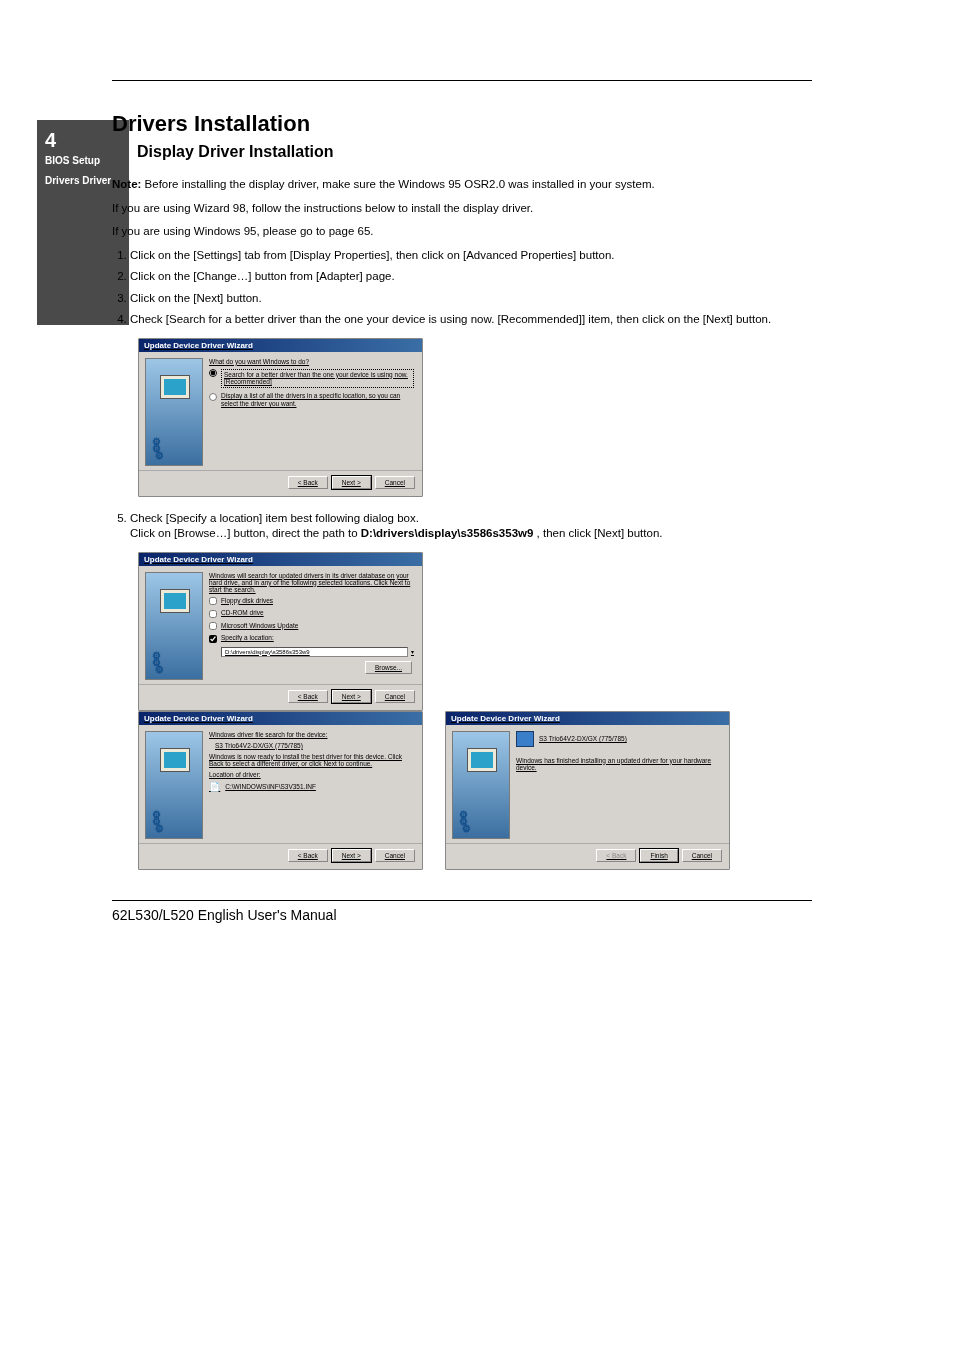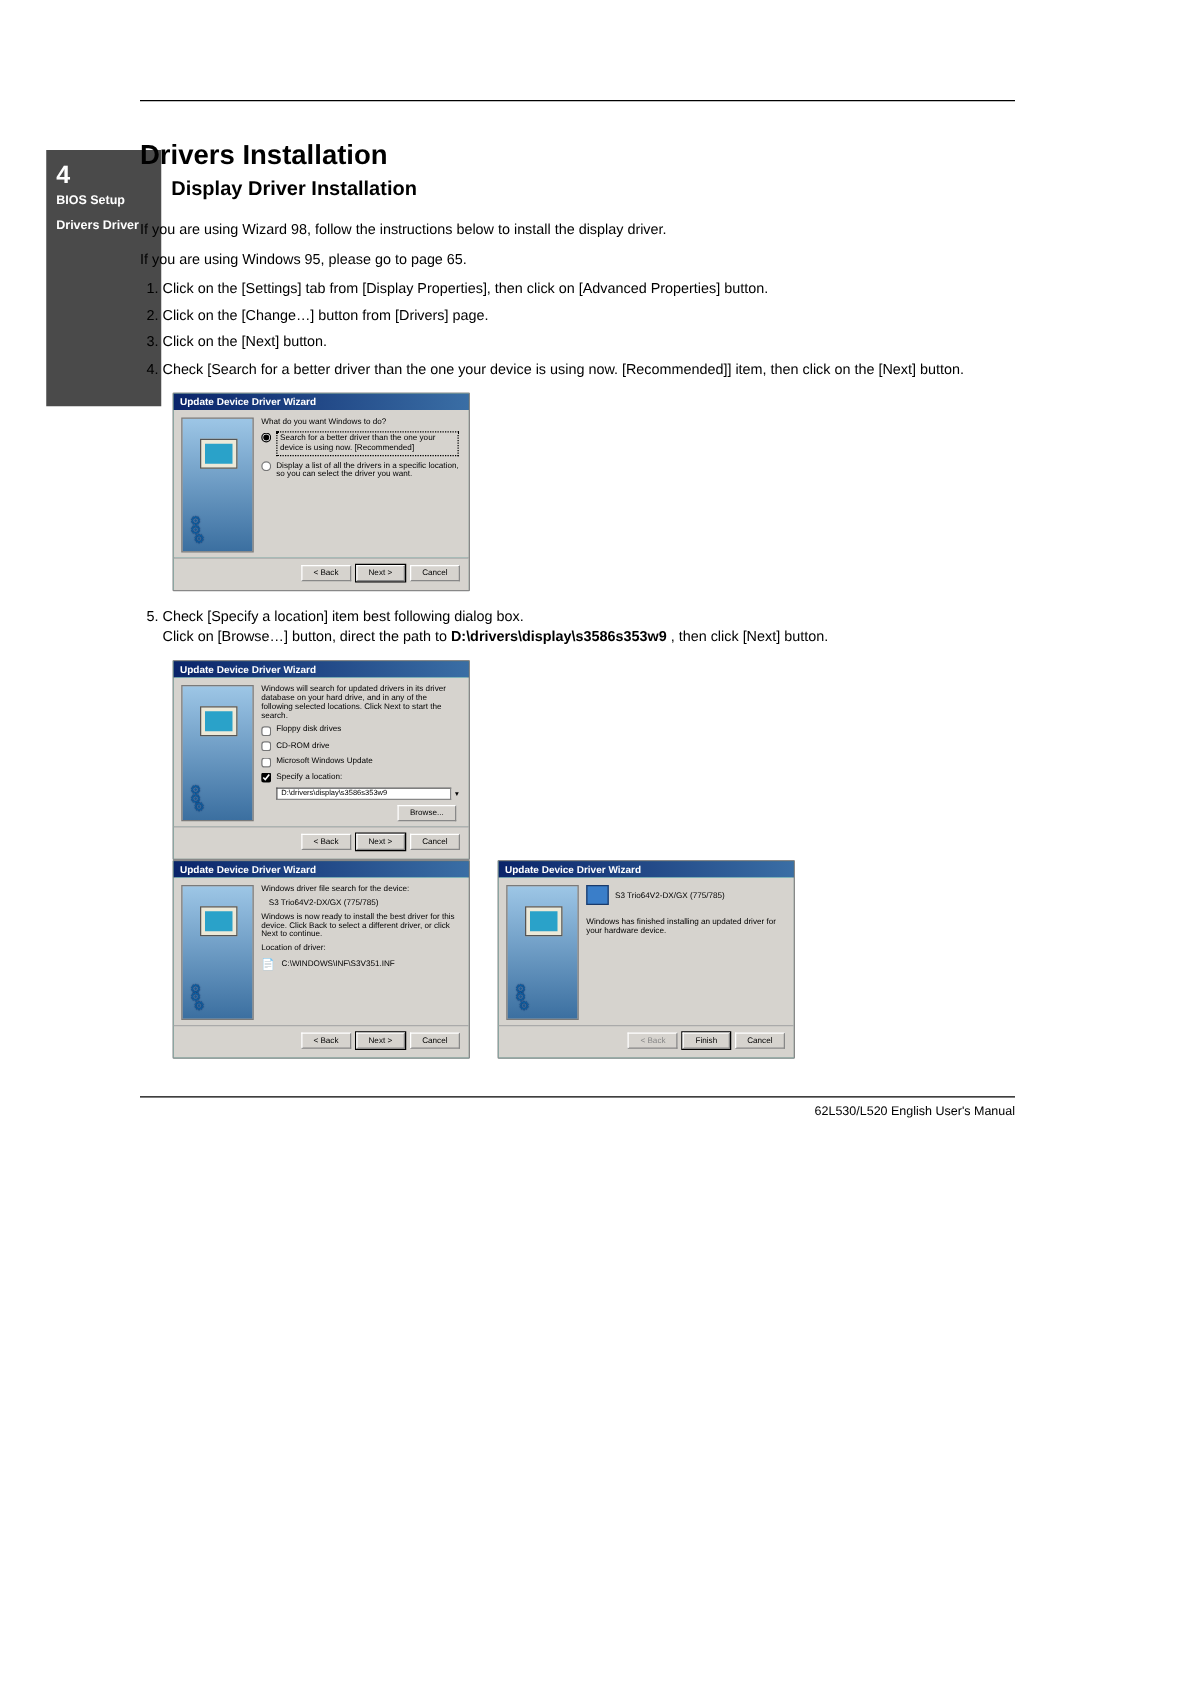--- a/index.html
+++ b/index.html
@@ -35,28 +35,29 @@
   h1 { font-size: 22px; font-weight: bold; margin-bottom: 6px; }
   h2 { font-size: 16px; font-weight: bold; margin-bottom: 16px; padding-left: 25px; }
   p { font-size: 11.5px; line-height: 1.35; margin-bottom: 8px; }
   .note-label { font-weight: bold; }
   ol { font-size: 11.5px; line-height: 1.35; padding-left: 18px; margin-bottom: 10px; }
   ol li { margin-bottom: 6px; }
   .wizard-row { display: flex; gap: 22px; }
 
   
   .wizard {
-    width: 238px;
+    width: 285px;
     font-family: Tahoma, Arial, sans-serif;
     font-size: 7px;
-    background: #14b8a6;
+    background: #f0abfc;
     border: 1px solid #888;
     border-radius: 1px;
     box-shadow: 0 0 0 1px #555 inset;
     margin-left: 26px;
+    text-decoration: underline;
   }
   .wizard .titlebar {
     background: linear-gradient(to right, #0a246a, #3a6ea5);
     color: #fff;
     font-weight: bold;
     font-size: 8px;
     padding: 2px 5px;
   }
   .wizard .body {
     display: flex;
@@ -154,45 +155,49 @@
   .wizard .label { color:#000; }
   .wizard .device-row {
     display:flex; gap:5px; align-items:center;
   }
   .wizard .device-icon {
     width:18px; height:16px; background:#3a7ec9;
     border:1px solid #1a3a6a;
   }
   .hr-bottom { border:none; border-top:1px solid #000; width:100%; margin-top:30px; }
   .page-foot {
-    display:flex; justify-content:flex-end;
-    font-size:10px; margin-top:6px;
+    display:flex; justify-content:flex-start;
+    font-size:14px; margin-top:6px;
   }
 </style>
 </head>
 <body>
 
 <div class="side-tab">
   <div class="big">4</div>
   <div>BIOS Setup</div>
   <div style="margin-top:6px">Drivers Driver</div>
 </div>
 
 <div class="page">
   <hr class="hr-top">
 
   <h1>Drivers Installation</h1>
   <h2>Display Driver Installation</h2>
 
+  <p>
+    <span class="note-label">Note:</span>
+    <span>Before installing the display driver, make sure the Windows 95 OSR2.0 was installed in your system.</span>
+  </p>
   <p>If you are using Wizard 98, follow the instructions below to install the display driver.</p>
   <p>If you are using Windows 95, please go to page 65.</p>
 
   <ol>
     <li>Click on the [Settings] tab from [Display Properties], then click on [Advanced Properties] button.</li>
-    <li>Click on the [Change…] button from [Drivers] page.</li>
+    <li>Click on the [Change…] button from [Adapter] page.</li>
     <li>Click on the [Next] button.</li>
     <li>Check [Search for a better driver than the one your device is using now. [Recommended]] item, then click on the [Next] button.</li>
   </ol>
 
   <div class="wizard">
     <div class="titlebar">Update Device Driver Wizard</div>
     <div class="body">
       <div class="side">
         <div class="monitor"></div>
         <div class="gears">⚙<br>⚙<br>&nbsp;⚙</div>

